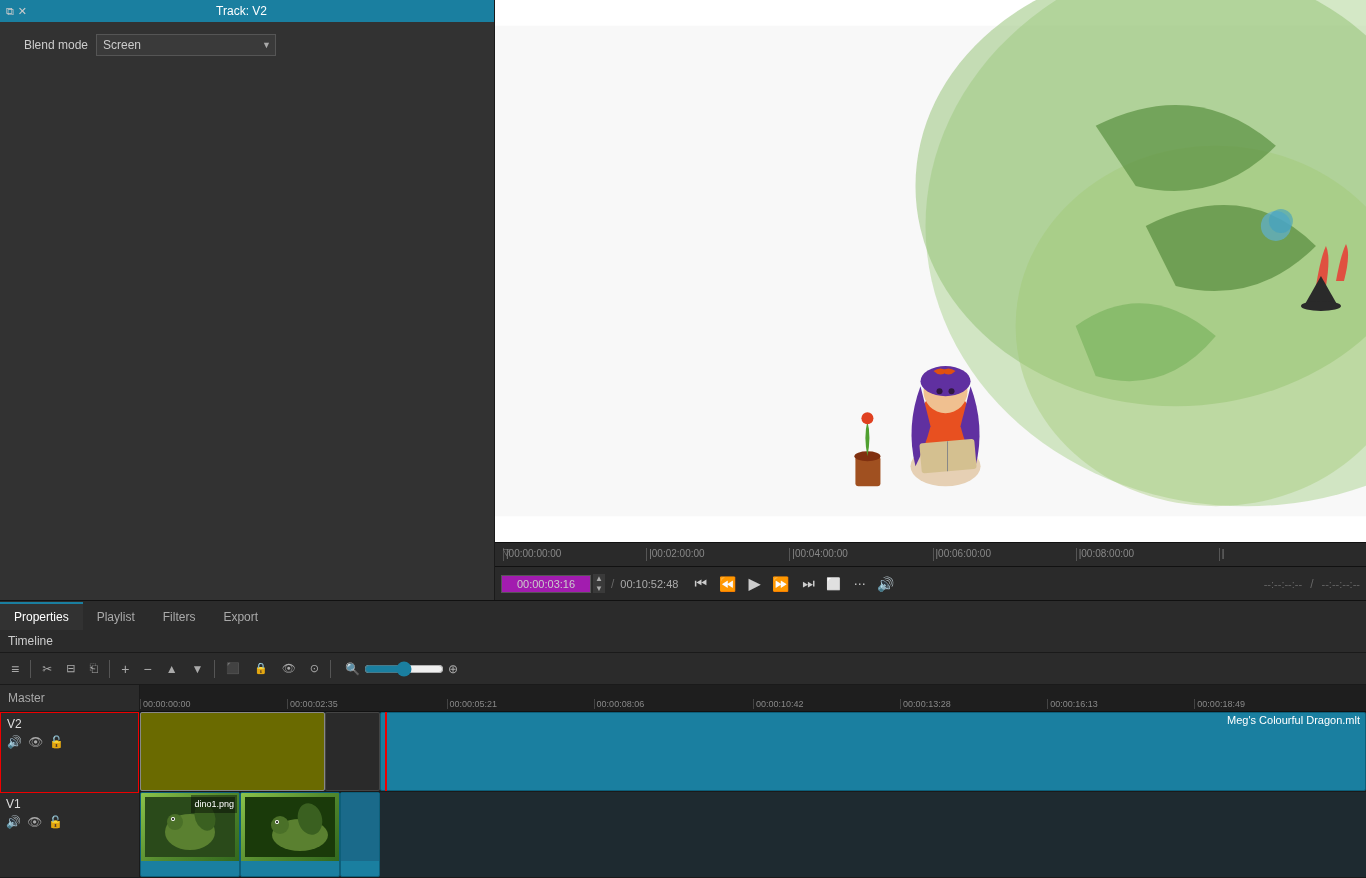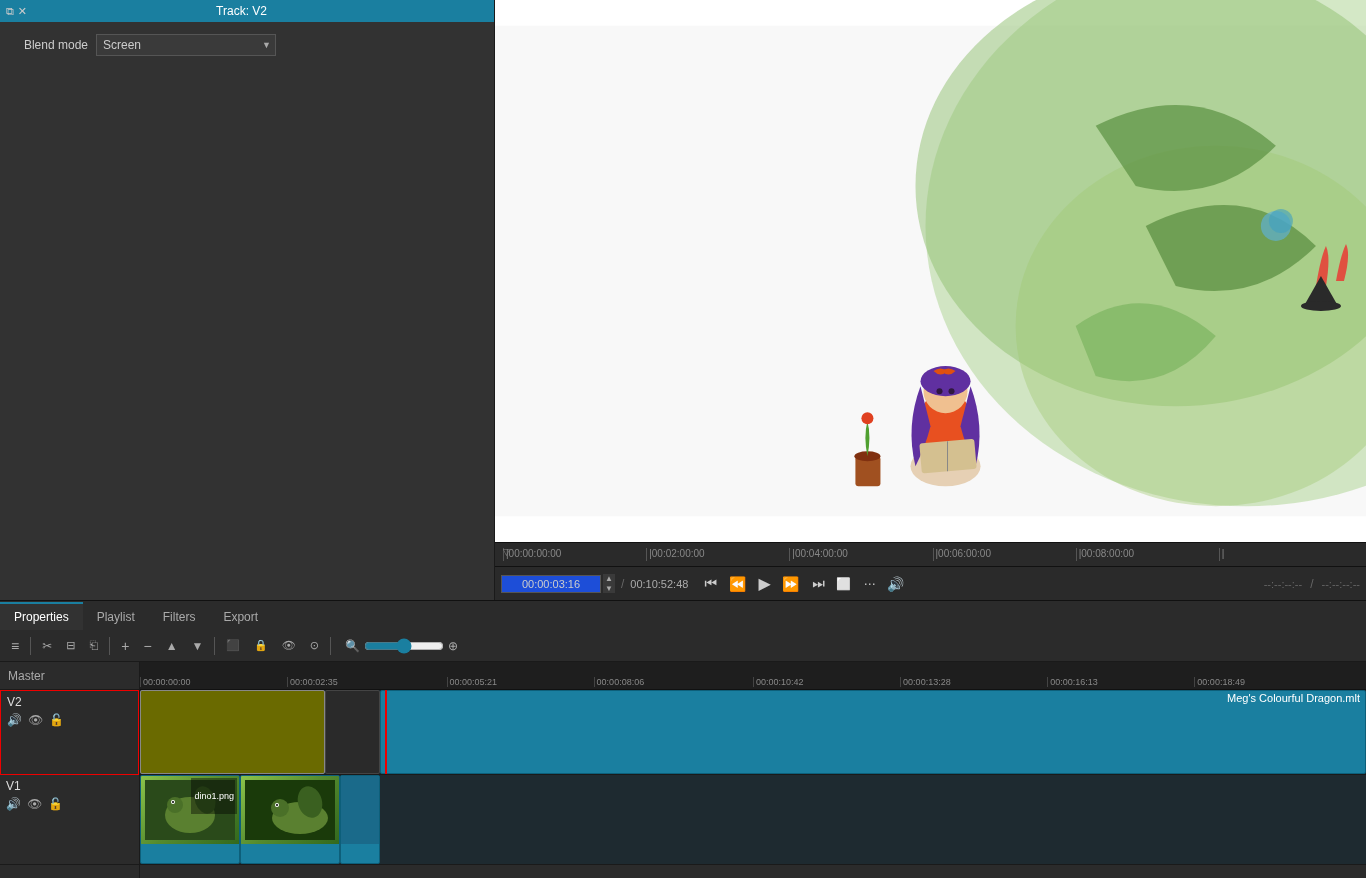--- a/index.html
+++ b/index.html
@@ -22,21 +22,21 @@
     
     .preview-area { flex: 1; background: #1a1a1a; display: flex; flex-direction: column; }
     .preview-canvas { flex: 1; background: #fff; position: relative; overflow: hidden; }
 
     
     .timeline-ruler { height: 24px; background: #2a2a2a; border-top: 1px solid #111; display: flex; align-items: center; padding: 0 4px; overflow: hidden; position: relative; }
     .ruler-tick { color: #888; font-size: 10px; padding-bottom: 2px; border-left: 1px solid #555; padding-left: 2px; flex: 1; white-space: nowrap; }
 
     
     .playback-bar { height: 34px; background: #2a2a2a; border-top: 1px solid #111; display: flex; align-items: center; padding: 0 6px; gap: 6px; }
-    .timecode-input { background: #1d4ed8; border: 1px solid #555; color: #ccc; padding: 2px 4px; font-size: 11px; width: 100px; text-align: center; }
+    .timecode-input { background: #a21caf; border: 1px solid #555; color: #ccc; padding: 2px 4px; font-size: 11px; width: 90px; text-align: center; }
     .timecode-spin { display: flex; flex-direction: column; }
     .spin-btn { background: #3a3a3a; border: none; color: #aaa; font-size: 8px; padding: 0 2px; cursor: pointer; line-height: 1.2; }
     .duration-label { color: #aaa; font-size: 11px; }
     .playback-btns { display: flex; gap: 4px; align-items: center; margin: 0 6px; }
     .pb-btn { background: none; border: none; color: #ccc; cursor: pointer; font-size: 14px; padding: 2px 4px; }
     .volume-icon { font-size: 14px; color: #aaa; margin-left: 4px; }
 
     
     .source-tabs { height: 32px; background: #2a2a2a; display: flex; align-items: flex-end; padding: 0 6px; gap: 2px; }
     .src-tab { padding: 5px 14px; font-size: 12px; cursor: pointer; border-top-left-radius: 3px; border-top-right-radius: 3px; border: 1px solid transparent; background: #3a3a3a; color: #aaa; }
@@ -246,20 +246,21 @@
 <div class="bottom-area">
 
   <div class="editor-tabs">
     <div class="ed-tab active">Properties</div>
     <div class="ed-tab">Playlist</div>
     <div class="ed-tab">Filters</div>
     <div class="ed-tab">Export</div>
   </div>
 
   <div class="timeline-section">
+    <div class="timeline-header">Timeline</div>
 
     <div class="timeline-toolbar">
       <button class="tl-btn">≡</button>
       <div class="tl-separator"></div>
       <button class="tl-btn" style="font-size:12px;">✂</button>
       <button class="tl-btn" style="font-size:11px;">⊟</button>
       <button class="tl-btn" style="font-size:11px;">⎗</button>
       <div class="tl-separator"></div>
       <button class="tl-btn" style="font-size:14px;">+</button>
       <button class="tl-btn" style="font-size:14px;">−</button>
@@ -339,21 +340,21 @@
             <div class="dino-thumb">
               <svg width="90" height="60" viewBox="0 0 90 60">
                 <rect width="90" height="60" fill="#2a4a1a"></rect>
                 <ellipse cx="45" cy="35" rx="25" ry="18" fill="#5a8030"></ellipse>
                 <circle cx="30" cy="25" r="8" fill="#4a7028"></circle>
                 <ellipse cx="60" cy="20" rx="10" ry="14" fill="#3a6020" transform="rotate(-20,60,20)"></ellipse>
                 <circle cx="28" cy="22" r="2" fill="#fff"></circle>
                 <circle cx="28" cy="22" r="1" fill="#000"></circle>
               </svg>
             </div>
-            <span style="font-size:9px;color:#fff;padding:13px 3px;background:rgba(0,0,0,0.4);position:absolute;top:2px;right:2px;">dino1.png</span>
+            <span style="font-size:9px;color:#fff;padding:4px 3px;background:rgba(0,0,0,0.4);position:absolute;top:2px;right:2px;">dino1.png</span>
           </div>
 
           <div class="clip clip-v1-2">
             <div class="dino-thumb">
               <svg width="90" height="60" viewBox="0 0 90 60">
                 <rect width="90" height="60" fill="#1a3a0a"></rect>
                 <ellipse cx="55" cy="38" rx="28" ry="16" fill="#5a8030"></ellipse>
                 <circle cx="35" cy="28" r="9" fill="#4a7028"></circle>
                 <ellipse cx="65" cy="22" rx="12" ry="16" fill="#3a6020" transform="rotate(-15,65,22)"></ellipse>
                 <circle cx="32" cy="25" r="2" fill="#fff"></circle>

